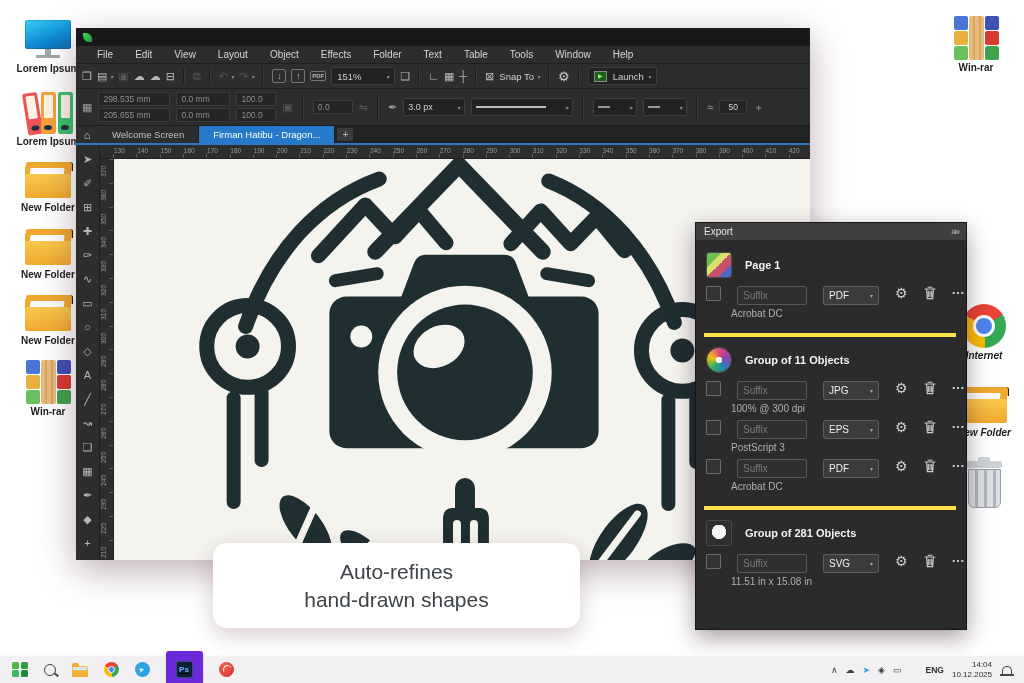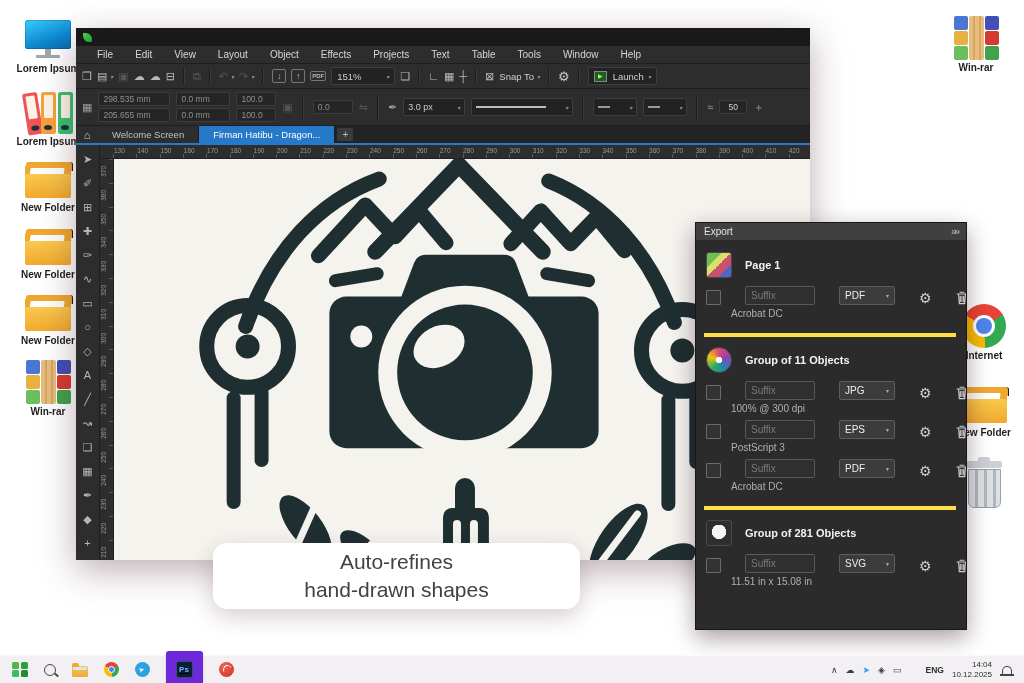--- a/index.html
+++ b/index.html
@@ -10,21 +10,21 @@
       radial-gradient(520px 360px at 6% 92%, #f7e3ae, rgba(246,227,176,0) 55%),
       radial-gradient(620px 420px at 0% 8%, #ee86ab, rgba(239,143,175,0) 60%),
       radial-gradient(700px 520px at 100% 78%, #f2a69b, rgba(242,166,155,0) 55%),
       radial-gradient(560px 420px at 34% 100%, #eციხ66a6, rgba(231,102,166,0) 50%),
       radial-gradient(560px 420px at 34% 100%, #e766a6, rgba(231,102,166,0) 50%),
       linear-gradient(150deg,#f3a9c0 0%,#efb0b6 45%,#f3c7b2 75%,#f6d9b5 100%);}
   
   .dk-col{position:absolute;display:flex;flex-direction:column;}
   #dk-left{left:12px;top:20px;width:72px;gap:13px;z-index:1;}
   #dk-tr{position:absolute;top:16px;right:12px;display:flex;gap:16px;z-index:1;}
-  #dk-right{left:948px;top:304px;width:72px;gap:23px;z-index:1;}
+  #dk-right{left:948px;top:304px;width:72px;gap:23px;z-index:1;font-style:italic;}
   .dk-icon{display:flex;flex-direction:column;align-items:center;gap:3px;width:72px;cursor:default;}
   .dk-label{font-size:10px;font-weight:600;color:#1e1e1e;text-align:center;line-height:1.05;
     text-shadow:0 0 3px rgba(255,255,255,.75);}
   .ic-monitor{width:46px;height:41px;}
   .ic-monitor .scr{width:46px;height:29px;border-radius:2.5px;
     background:linear-gradient(160deg,#35ccfb,#0d86cf 65%,#0a6cab);box-shadow:inset 0 0 0 1px rgba(0,0,0,.15);}
   .ic-monitor .neck{width:6px;height:6px;background:#9fa8ad;margin:0 auto;}
   .ic-monitor .base{width:24px;height:3px;background:#9fa8ad;margin:0 auto;border-radius:1px;}
   .ic-binders{display:flex;align-items:flex-end;gap:2px;height:46px;}
   .bind{width:15px;height:42px;border-radius:2.5px;position:relative;}
@@ -131,35 +131,35 @@
   #ex-body{flex:1;overflow:hidden;padding:2px 10px 0 8px;}
   .ex-group{border-bottom:4px solid #fde047;padding:6px 0 8px 0;}
   .ex-group:last-child{border-bottom:none;}
   .ex-head{display:flex;align-items:center;gap:13px;margin:4px 0 8px 2px;}
   .thumb{width:26px;height:26px;border-radius:3px;flex:none;border:1px solid #4a4a4a;box-sizing:border-box;}
   .thumb-0{background:linear-gradient(135deg,#6fbf4e 0 30%,#d8e06a 30% 50%,#c94f6d 50% 75%,#4b65c9 75%);}
   .thumb-1{background:radial-gradient(circle at 50% 50%,#fff 0 18%,transparent 19%),
     conic-gradient(#e0457b,#8e44ad,#2980b9,#27ae60,#f1c40f,#e0457b);border-radius:50%;}
   .thumb-2{background:radial-gradient(circle at 50% 45%,#f5f5f5 0 40%,#2e2e2e 41%);background-color:#2e2e2e;}
   .gname{font-size:11px;font-weight:bold;color:#f2f2f2;}
-  .ex-row{display:flex;align-items:flex-end;gap:24px;margin:2px 0 3px 2px;}
+  .ex-row{display:flex;align-items:flex-start;gap:16px;margin:2px 0 3px 2px;}
   .cb{width:13px;height:13px;background:#333;border:1px solid #6b6b6b;border-radius:1px;flex:none;}
   .suffix{width:70px;height:19px;background:#2f2f2f;border:1px solid #585858;border-radius:2px;
     color:#bbb;font-size:10px;padding:0 5px;box-sizing:border-box;font-family:"Liberation Sans",sans-serif;}
   .suffix::placeholder{color:#7a7a7a;}
   .fmt{width:56px;height:19px;background:#3c3c3c;border:1px solid #5d5d5d;border-radius:2px;
     display:inline-flex;align-items:center;justify-content:space-between;padding:0 5px;box-sizing:border-box;flex:none;}
   .fmt-t{font-style:normal;font-size:10px;color:#eee;}
   .car{font-style:normal;font-size:6px;color:#aaa;}
   .gear{font-size:14px;color:#cfcfcf;line-height:1;}
   .trash{display:inline-flex;}
   .dots{font-size:13px;color:#cfcfcf;font-weight:bold;line-height:1;}
   .ex-detail{font-size:10px;color:#b0b0b0;margin:2px 0 6px 27px;}
   
-  #tooltip{position:absolute;left:213px;top:543px;width:367px;height:66px;background:#fff;border-radius:14px;
+  #tooltip{position:absolute;left:213px;top:543px;width:367px;height:85px;background:#fff;border-radius:14px;
     box-shadow:0 8px 22px rgba(80,30,60,.22);z-index:4;display:flex;flex-direction:column;
     align-items:center;justify-content:center;}
   #tooltip div{font-size:21px;color:#3d4348;line-height:1.32;font-weight:500;}
   
   #taskbar{position:absolute;left:0;bottom:0;width:1024px;height:28px;background:rgba(242,239,243,.96);
     border-top:1px solid rgba(255,255,255,.6);z-index:5;display:flex;align-items:center;box-sizing:border-box;}
   #tb-left{display:flex;align-items:center;gap:16px;padding-left:12px;}
   .tb-app{display:flex;align-items:center;justify-content:center;cursor:default;}
   .mini-start{display:grid;grid-template-columns:7px 7px;grid-auto-rows:7px;gap:1.5px;}
   .mini-start i{border-radius:1.5px;}
@@ -290,21 +290,21 @@
     <div class="titlebar">
       <span class="corel-logo"></span>
     </div>
     <div class="menubar" id="menus">
         <span class="menu-item">File</span>
         <span class="menu-item">Edit</span>
         <span class="menu-item">View</span>
         <span class="menu-item">Layout</span>
         <span class="menu-item">Object</span>
         <span class="menu-item">Effects</span>
-        <span class="menu-item">Projects</span>
+        <span class="menu-item">Folder</span>
         <span class="menu-item">Text</span>
         <span class="menu-item">Table</span>
         <span class="menu-item">Tools</span>
         <span class="menu-item">Window</span>
         <span class="menu-item">Help</span>
       </div>
     <div class="stdbar">
       <span id="tb-icons-left" style="display:flex;align-items:center;gap:5px;">
           <span class="tico">❐</span>
           <span class="tico">▤</span>

